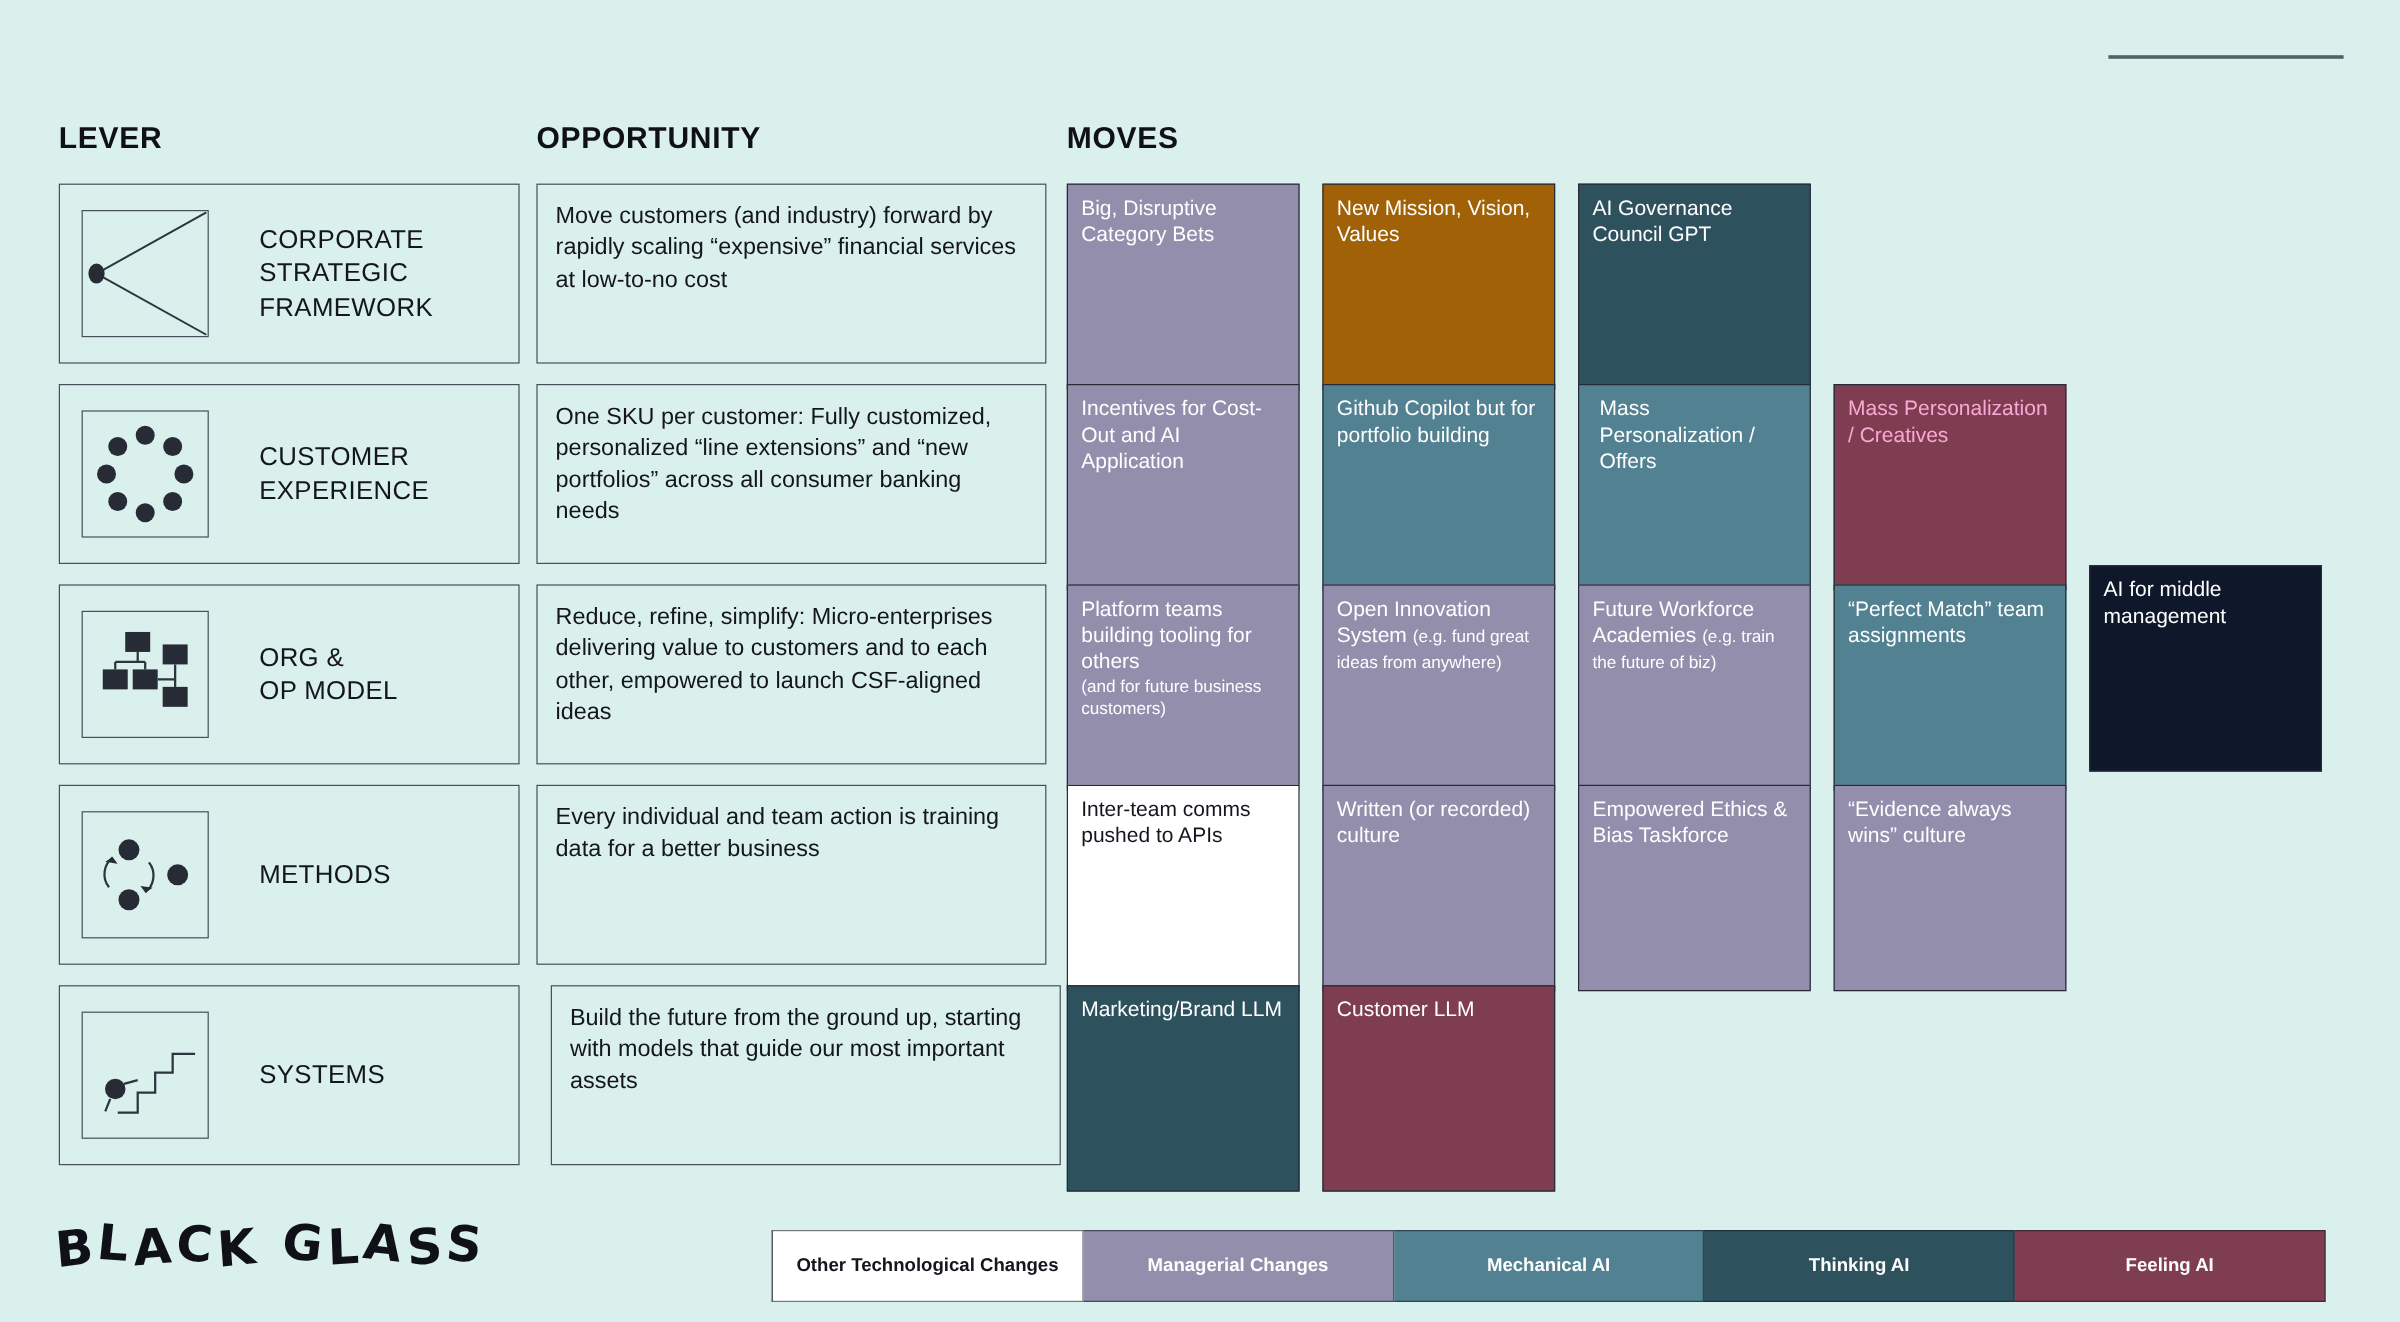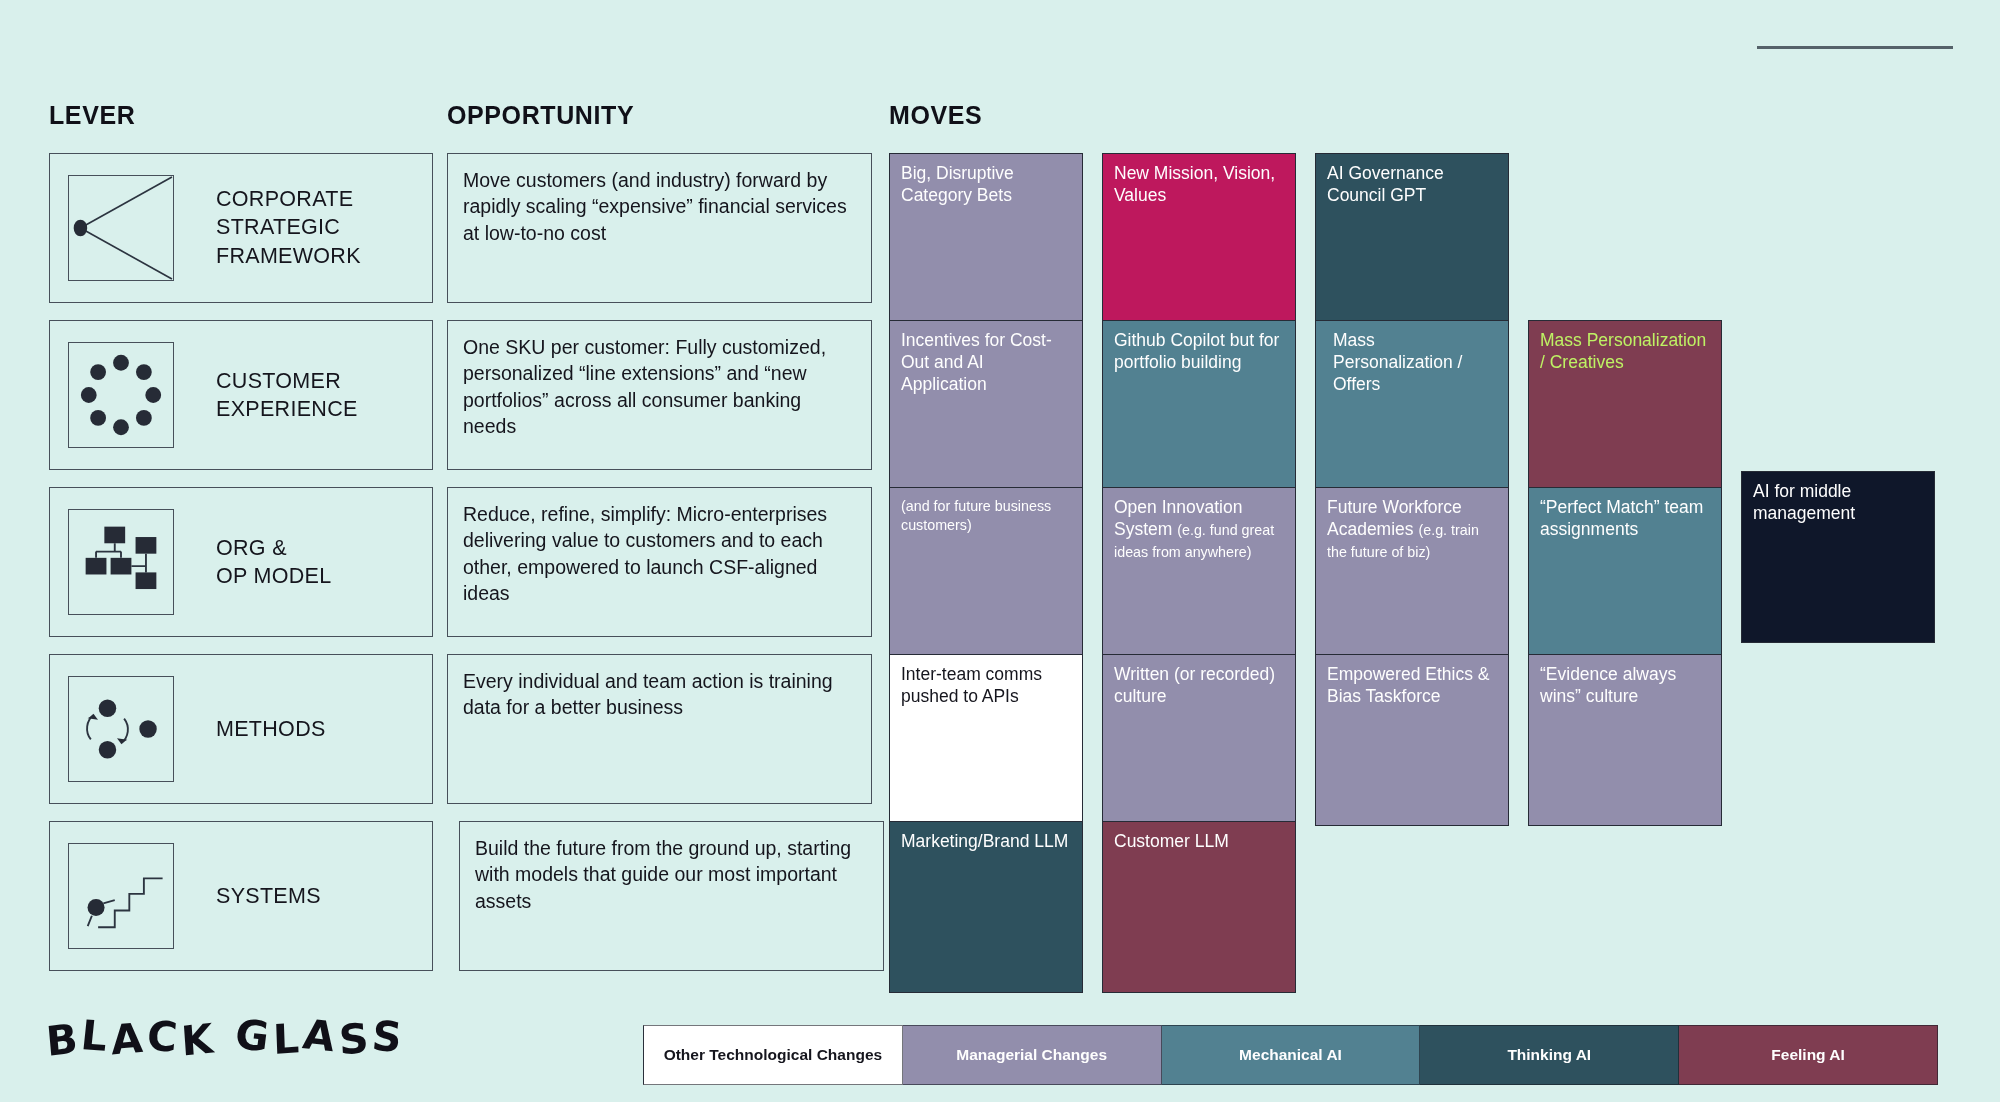--- a/index.html
+++ b/index.html
@@ -56,21 +56,21 @@
         </svg>
       </div>
       <div class="lever-label">CORPORATE
 STRATEGIC
 FRAMEWORK</div>
     </div>
     <div class="box opp-box" style="top: 153px;">
       <div class="opp-text">Move customers (and industry) forward by rapidly scaling “expensive” financial services at low-to-no cost</div>
     </div>
     <div class="card" style="top: 153px; left: 889px; background: rgb(146, 142, 172); color: rgb(254, 254, 254);"><span>Big, Disruptive Category Bets</span></div>
-    <div class="card" style="top: 153px; left: 1102px; background: #be185d; color: rgb(254, 254, 254);"><span>New Mission, Vision, Values</span></div>
+    <div class="card" style="top: 153px; left: 1102px; background: #a16207; color: rgb(254, 254, 254);"><span>New Mission, Vision, Values</span></div>
     <div class="card" style="top: 153px; left: 1315px; background: rgb(46, 81, 94); color: rgb(254, 254, 254);"><span>AI Governance Council GPT</span></div>
     <div class="box lever-box" style="top: 320px;">
       <div class="icon-box">
         <svg viewBox="0 0 100 100">
           <circle cx="50" cy="19" r="7.6" fill="#262b36"></circle>
           <circle cx="72" cy="28" r="7.6" fill="#262b36"></circle>
           <circle cx="81" cy="50" r="7.6" fill="#262b36"></circle>
           <circle cx="72" cy="72" r="7.6" fill="#262b36"></circle>
           <circle cx="50" cy="81" r="7.6" fill="#262b36"></circle>
           <circle cx="28" cy="72" r="7.6" fill="#262b36"></circle>
@@ -80,39 +80,39 @@
       </div>
       <div class="lever-label">CUSTOMER
 EXPERIENCE</div>
     </div>
     <div class="box opp-box" style="top: 320px;">
       <div class="opp-text">One SKU per customer: Fully customized, personalized “line extensions” and “new portfolios” across all consumer banking needs</div>
     </div>
     <div class="card" style="top: 320px; left: 889px; background: rgb(146, 142, 172); color: rgb(254, 254, 254);"><span>Incentives for Cost-Out and AI Application</span></div>
     <div class="card" style="top: 320px; left: 1102px; background: rgb(82, 129, 145); color: rgb(254, 254, 254);"><span>Github Copilot but for portfolio building</span></div>
     <div class="card" style="top: 320px; left: 1315px; background: rgb(82, 129, 145); color: rgb(254, 254, 254); padding-left: 17px;"><span>Mass Personalization / Offers</span></div>
-    <div class="card" style="top: 320px; left: 1528px; background: rgb(127, 61, 81); color: #bef264;"><span>Mass Personalization / Creatives</span></div>
+    <div class="card" style="top: 320px; left: 1528px; background: rgb(127, 61, 81); color: #f9a8d4;"><span>Mass Personalization / Creatives</span></div>
     <div class="box lever-box" style="top: 487px;">
       <div class="icon-box">
         <svg viewBox="0 0 100 100">
           <rect x="34" y="16" width="20" height="16" fill="#262b36"></rect>
           <rect x="16" y="46" width="20" height="16" fill="#262b36"></rect>
           <rect x="40" y="46" width="20" height="16" fill="#262b36"></rect>
           <rect x="64" y="26" width="20" height="16" fill="#262b36"></rect>
           <rect x="64" y="60" width="20" height="16" fill="#262b36"></rect>
           <path d="M44 32 V40 M26 40 H50 M26 40 V46 M50 40 V46 M74 42 V60 M60 54 H74" fill="none" stroke="#2c3440" stroke-width="1.8"></path>
         </svg>
       </div>
       <div class="lever-label">ORG &amp;
 OP MODEL</div>
     </div>
     <div class="box opp-box" style="top: 487px;">
       <div class="opp-text">Reduce, refine, simplify: Micro-enterprises delivering value to customers and to each other, empowered to launch CSF-aligned ideas</div>
     </div>
-    <div class="card" style="top: 487px; left: 889px; background: rgb(146, 142, 172); color: rgb(254, 254, 254);"><span class="sub sub-block">(and for future business customers)</span></div>
+    <div class="card" style="top: 487px; left: 889px; background: rgb(146, 142, 172); color: rgb(254, 254, 254);"><span>Platform teams building tooling for others</span><span class="sub sub-block">(and for future business customers)</span></div>
     <div class="card" style="top: 487px; left: 1102px; background: rgb(146, 142, 172); color: rgb(254, 254, 254);"><span>Open Innovation System</span> <span class="sub">(e.g. fund great ideas from anywhere)</span></div>
     <div class="card" style="top: 487px; left: 1315px; background: rgb(146, 142, 172); color: rgb(254, 254, 254);"><span>Future Workforce Academies</span> <span class="sub">(e.g. train the future of biz)</span></div>
     <div class="card" style="top: 487px; left: 1528px; background: rgb(82, 129, 145); color: rgb(254, 254, 254);"><span>“Perfect Match” team assignments</span></div>
     <div class="card" style="top: 471px; left: 1741px; background: #0f172a; color: rgb(254, 254, 254);"><span>AI for middle management</span></div>
     <div class="box lever-box" style="top: 654px;">
       <div class="icon-box">
         <svg viewBox="0 0 100 100">
           <circle cx="37" cy="30" r="8.4" fill="#262b36"></circle>
           <circle cx="37" cy="70" r="8.4" fill="#262b36"></circle>
           <circle cx="76" cy="50" r="8.4" fill="#262b36"></circle>

